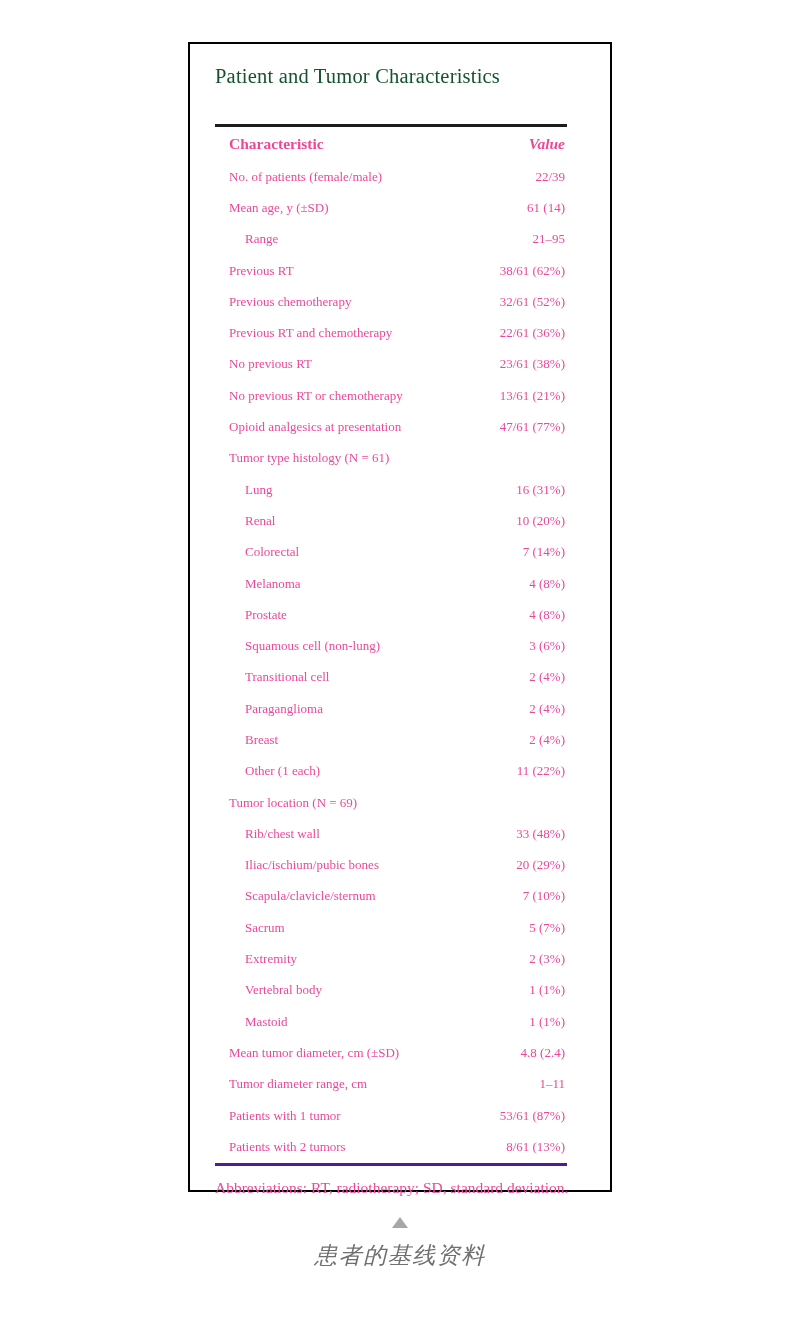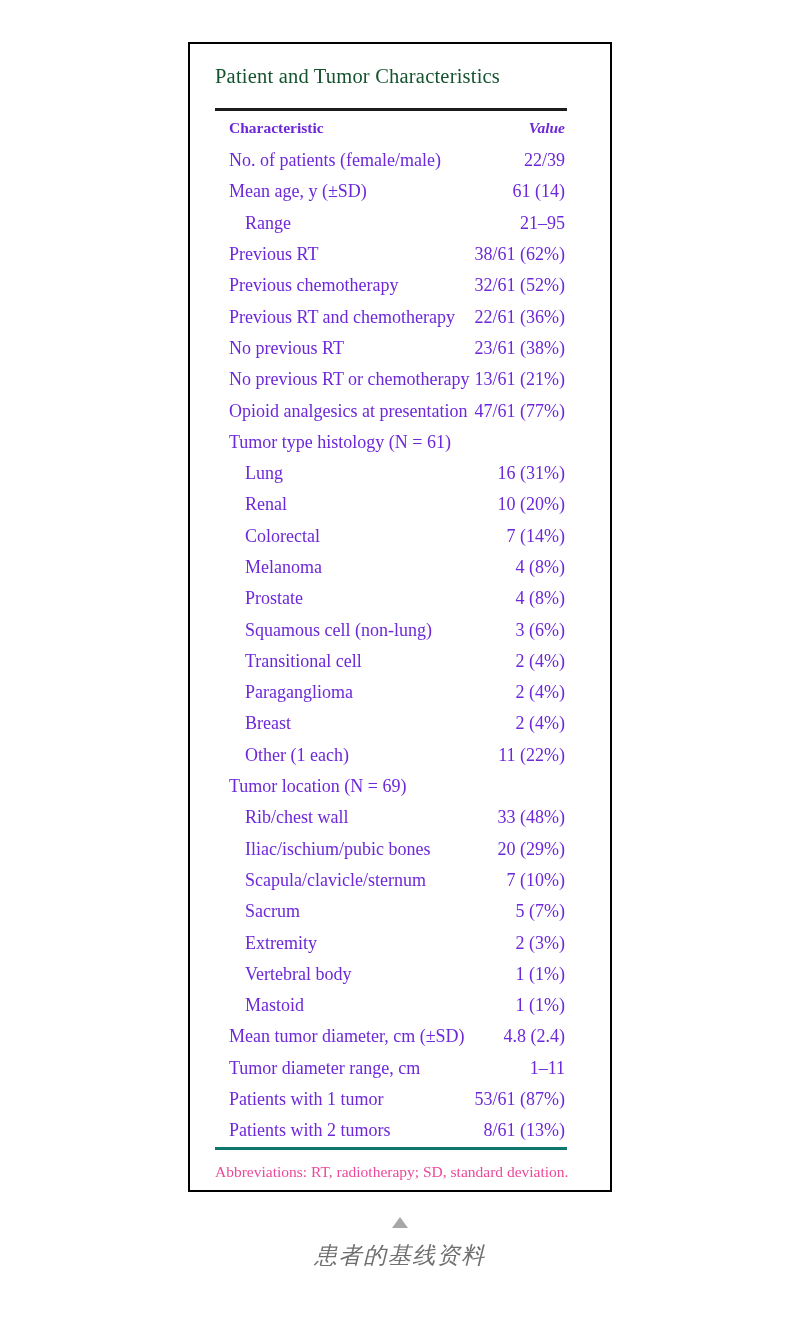--- a/index.html
+++ b/index.html
@@ -19,45 +19,45 @@
   }
   .figure-title {
     margin: 20px 0 0 25px;
     font-size: 20.5px;
     line-height: 24px;
     font-weight: 400;
     color: #14532d;
     letter-spacing: 0.2px;
   }
   .char-table {
-    margin: 20px 0 0 25px;
+    margin: 36px 0 0 25px;
     width: 352px;
     border-top: 3px solid #1c1c1c;
-    border-bottom: 3px solid #0f766e;
-    color: #6d28d9;
+    border-bottom: 3px solid #4c1d95;
+    color: #ec4899;
   }
   .thead {
     display: flex;
     align-items: center;
     height: 34px;
     padding-left: 14px;
     font-size: 15.5px;
     font-weight: 700;
   }
   .thead .col-value {
     margin-left: auto;
     padding-right: 2px;
     font-style: italic;
   }
   .trow {
     display: flex;
     align-items: center;
     height: 31.3px;
     padding-left: 14px;
-    font-size: 18px;
+    font-size: 13px;
   }
   .trow.indent { padding-left: 30px; }
   .trow .label { white-space: nowrap; }
   .trow .value {
     margin-left: auto;
     padding-right: 2px;
     white-space: nowrap;
   }
   .footnote {
     margin: 13px 16px 0 25px;

